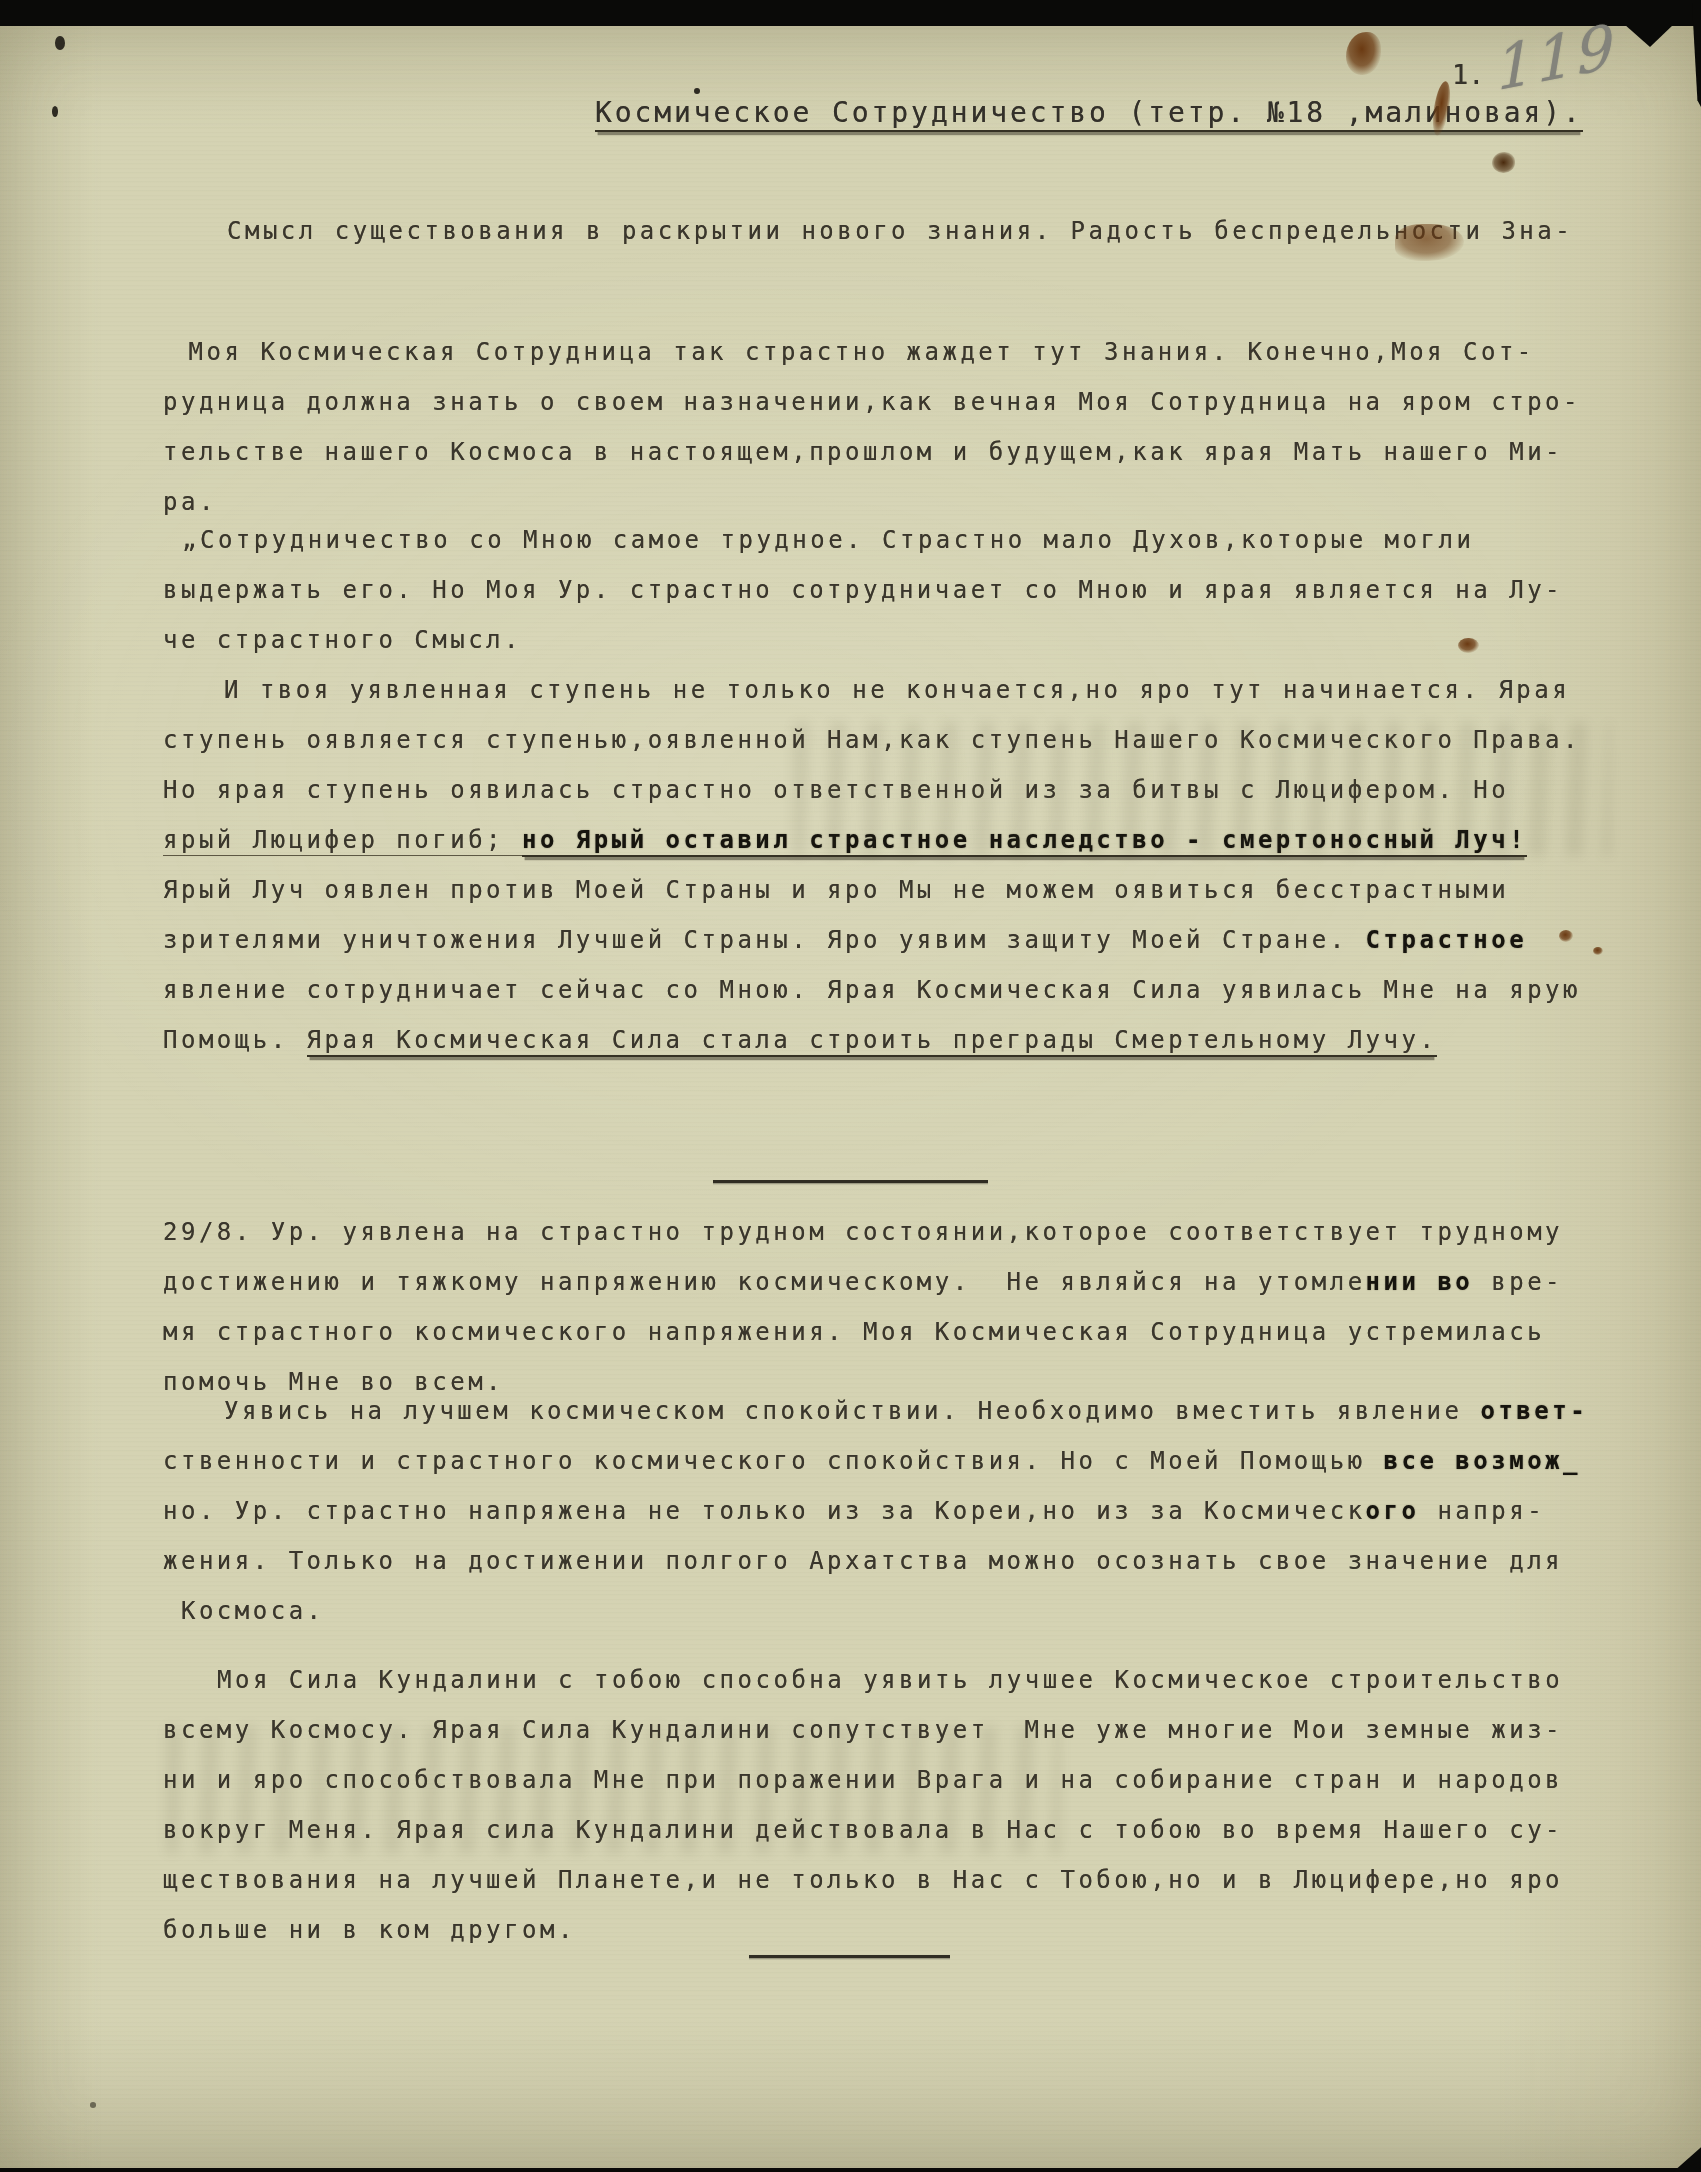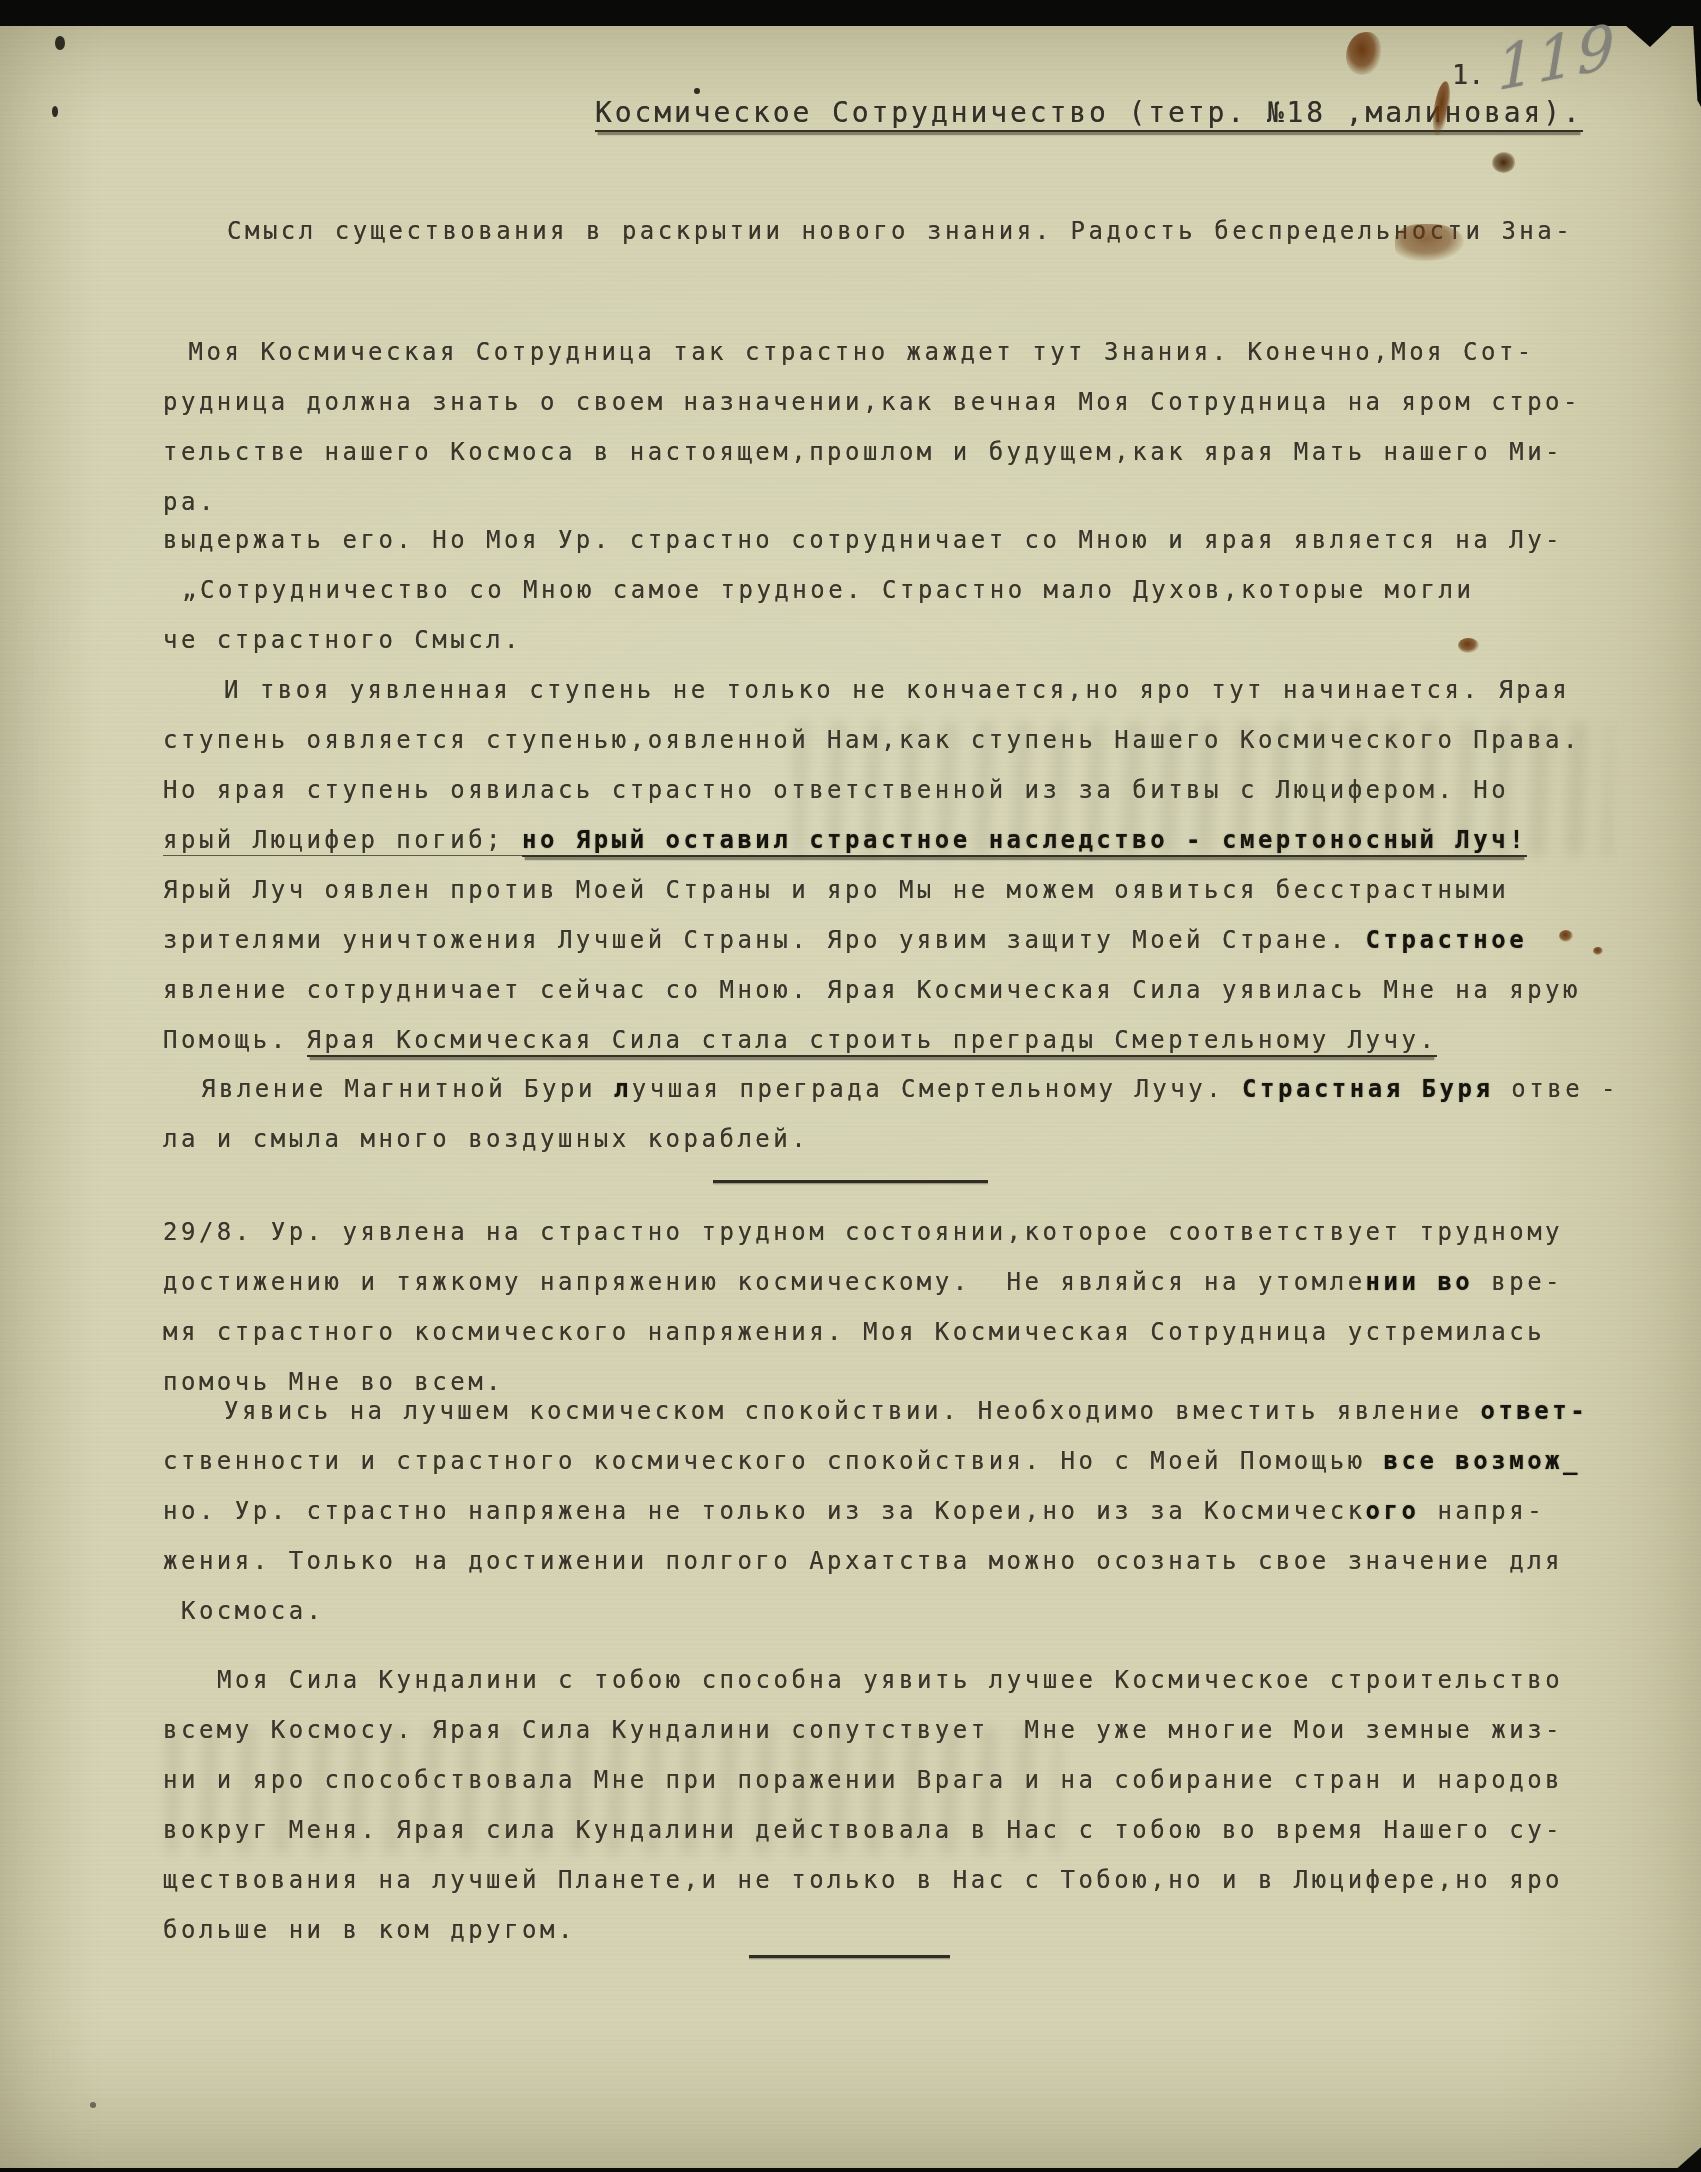--- a/index.html
+++ b/index.html
@@ -57,23 +57,22 @@
   <div class="corner-br"></div>
 
   <div class="pagenum-typed">1.</div>
   <div class="pagenum-hand">119</div>
 
   <div class="doc-title"><span class="uh">Космическое Сотрудничество (тетр. №18 ,малиновая).</span></div>
 
   <div class="content" id="text-root">
       <div class="para" style="top: 206px;"><div class="tline" style="padding-left: 64px;"><span>Смысл существования в раскрытии нового знания. Радость беспредельности Зна-</span></div></div>
       <div class="para" style="top: 327px;"><div class="tline" style="padding-left: 25.6px;"><span>Моя Космическая Сотрудница так страстно жаждет тут Знания. Конечно,Моя Сот-</span></div><div class="tline"><span>рудница должна знать о своем назначении,как вечная Моя Сотрудница на яром стро-</span></div><div class="tline"><span>тельстве нашего Космоса в настоящем,прошлом и будущем,как ярая Мать нашего Ми-</span></div><div class="tline"><span>ра.</span></div></div>
-      <div class="para" style="top: 515px;"><div class="tline"><span>выдержать его. Но Моя Ур. страстно сотрудничает со Мною и ярая является на Лу-</span></div><div class="tline" style="padding-left: 19px;"><span>„Сотрудничество со Мною самое трудное. Страстно мало Духов,которые могли</span></div><div class="tline"><span>че страстного Смысл.</span></div></div>
+      <div class="para" style="top: 515px;"><div class="tline" style="padding-left: 19px;"><span>„Сотрудничество со Мною самое трудное. Страстно мало Духов,которые могли</span></div><div class="tline"><span>выдержать его. Но Моя Ур. страстно сотрудничает со Мною и ярая является на Лу-</span></div><div class="tline"><span>че страстного Смысл.</span></div></div>
       <div class="para" style="top: 665px;"><div class="tline" style="padding-left: 61px;"><span>И твоя уявленная ступень не только не кончается,но яро тут начинается. Ярая</span></div><div class="tline"><span>ступень оявляется ступенью,оявленной Нам,как ступень Нашего Космического Права.</span></div><div class="tline"><span>Но ярая ступень оявилась страстно ответственной из за битвы с Люцифером. Но</span></div><div class="tline"><span class="u">ярый Люцифер погиб; </span><span class="b uh">но Ярый оставил страстное наследство - смертоносный Луч!</span></div><div class="tline"><span>Ярый Луч оявлен против Моей Страны и яро Мы не можем оявиться бесстрастными</span></div><div class="tline"><span>зрителями уничтожения Лучшей Страны. Яро уявим защиту Моей Стране. </span><span class="b">Страстное</span></div><div class="tline"><span>явление сотрудничает сейчас со Мною. Ярая Космическая Сила уявилась Мне на ярую</span></div><div class="tline"><span>Помощь. </span><span class="uh">Ярая Космическая Сила стала строить преграды Смертельному Лучу.</span></div></div>
-      <div class="para" style="top: 1064px;"><div class="tline" style="padding-left: 38px;"><span>Явление Магнитной Бури </span><span class="b">л</span><span>учшая преграда Смертельному Лучу. </span><span class="b">Страстная Буря</span><span> отве -</span></div><div class="tline"><span>ла и смыла много воздушных кораблей.</span></div></div>
       <div class="para" style="top: 1207px;"><div class="tline"><span>29/8. Ур. уявлена на страстно трудном состоянии,которое соответствует трудному</span></div><div class="tline"><span>достижению и тяжкому напряжению космическому.  Не являйся на утомле</span><span class="b">нии во</span><span> вре-</span></div><div class="tline"><span>мя страстного космического напряжения. Моя Космическая Сотрудница устремилась</span></div><div class="tline"><span>помочь Мне во всем.</span></div></div>
       <div class="para" style="top: 1386px;"><div class="tline" style="padding-left: 61px;"><span>Уявись на лучшем космическом спокойствии. Необходимо вместить явление </span><span class="b">ответ-</span></div><div class="tline"><span>ственности и страстного космического спокойствия. Но с Моей Помощью </span><span class="b">все возмож_</span></div><div class="tline"><span>но. Ур. страстно напряжена не только из за Кореи,но из за Космическ</span><span class="b">ого</span><span> напря-</span></div><div class="tline"><span>жения. Только на достижении полгого Архатства можно осознать свое значение для</span></div><div class="tline"><span> Космоса.</span></div></div>
       <div class="para" style="top: 1655px;"><div class="tline" style="padding-left: 54px;"><span>Моя Сила Кундалини с тобою способна уявить лучшее Космическое строительство</span></div><div class="tline"><span>всему Космосу. Ярая Сила Кундалини сопутствует  Мне уже многие Мои земные жиз-</span></div><div class="tline"><span>ни и яро способствовала Мне при поражении Врага и на собирание стран и народов</span></div><div class="tline"><span>вокруг Меня. Ярая сила Кундалини действовала в Нас с тобою во время Нашего су-</span></div><div class="tline"><span>ществования на лучшей Планете,и не только в Нас с Тобою,но и в Люцифере,но яро</span></div><div class="tline"><span>больше ни в ком другом.</span></div></div>
     </div>
 
   <div class="stain st-a" style="left:1346px;top:32px;width:35px;height:43px;border-radius:60% 40% 55% 45%;"></div>
   <div class="stain st-a" style="left:1434px;top:81px;width:15.3px;height:55px;border-radius:50%;transform:rotate(9deg);"></div>
   <div class="stain st-b" style="left:1492px;top:152px;width:23px;height:20.5px;border-radius:55% 45% 50% 50%;"></div>
   <div class="stain st-a" style="left:1395px;top:224px;width:69px;height:37px;border-radius:45% 55% 60% 40%;opacity:.7;"></div>
   <div class="stain st-a" style="left:1458px;top:638px;width:20.5px;height:15.3px;border-radius:50%;"></div>

